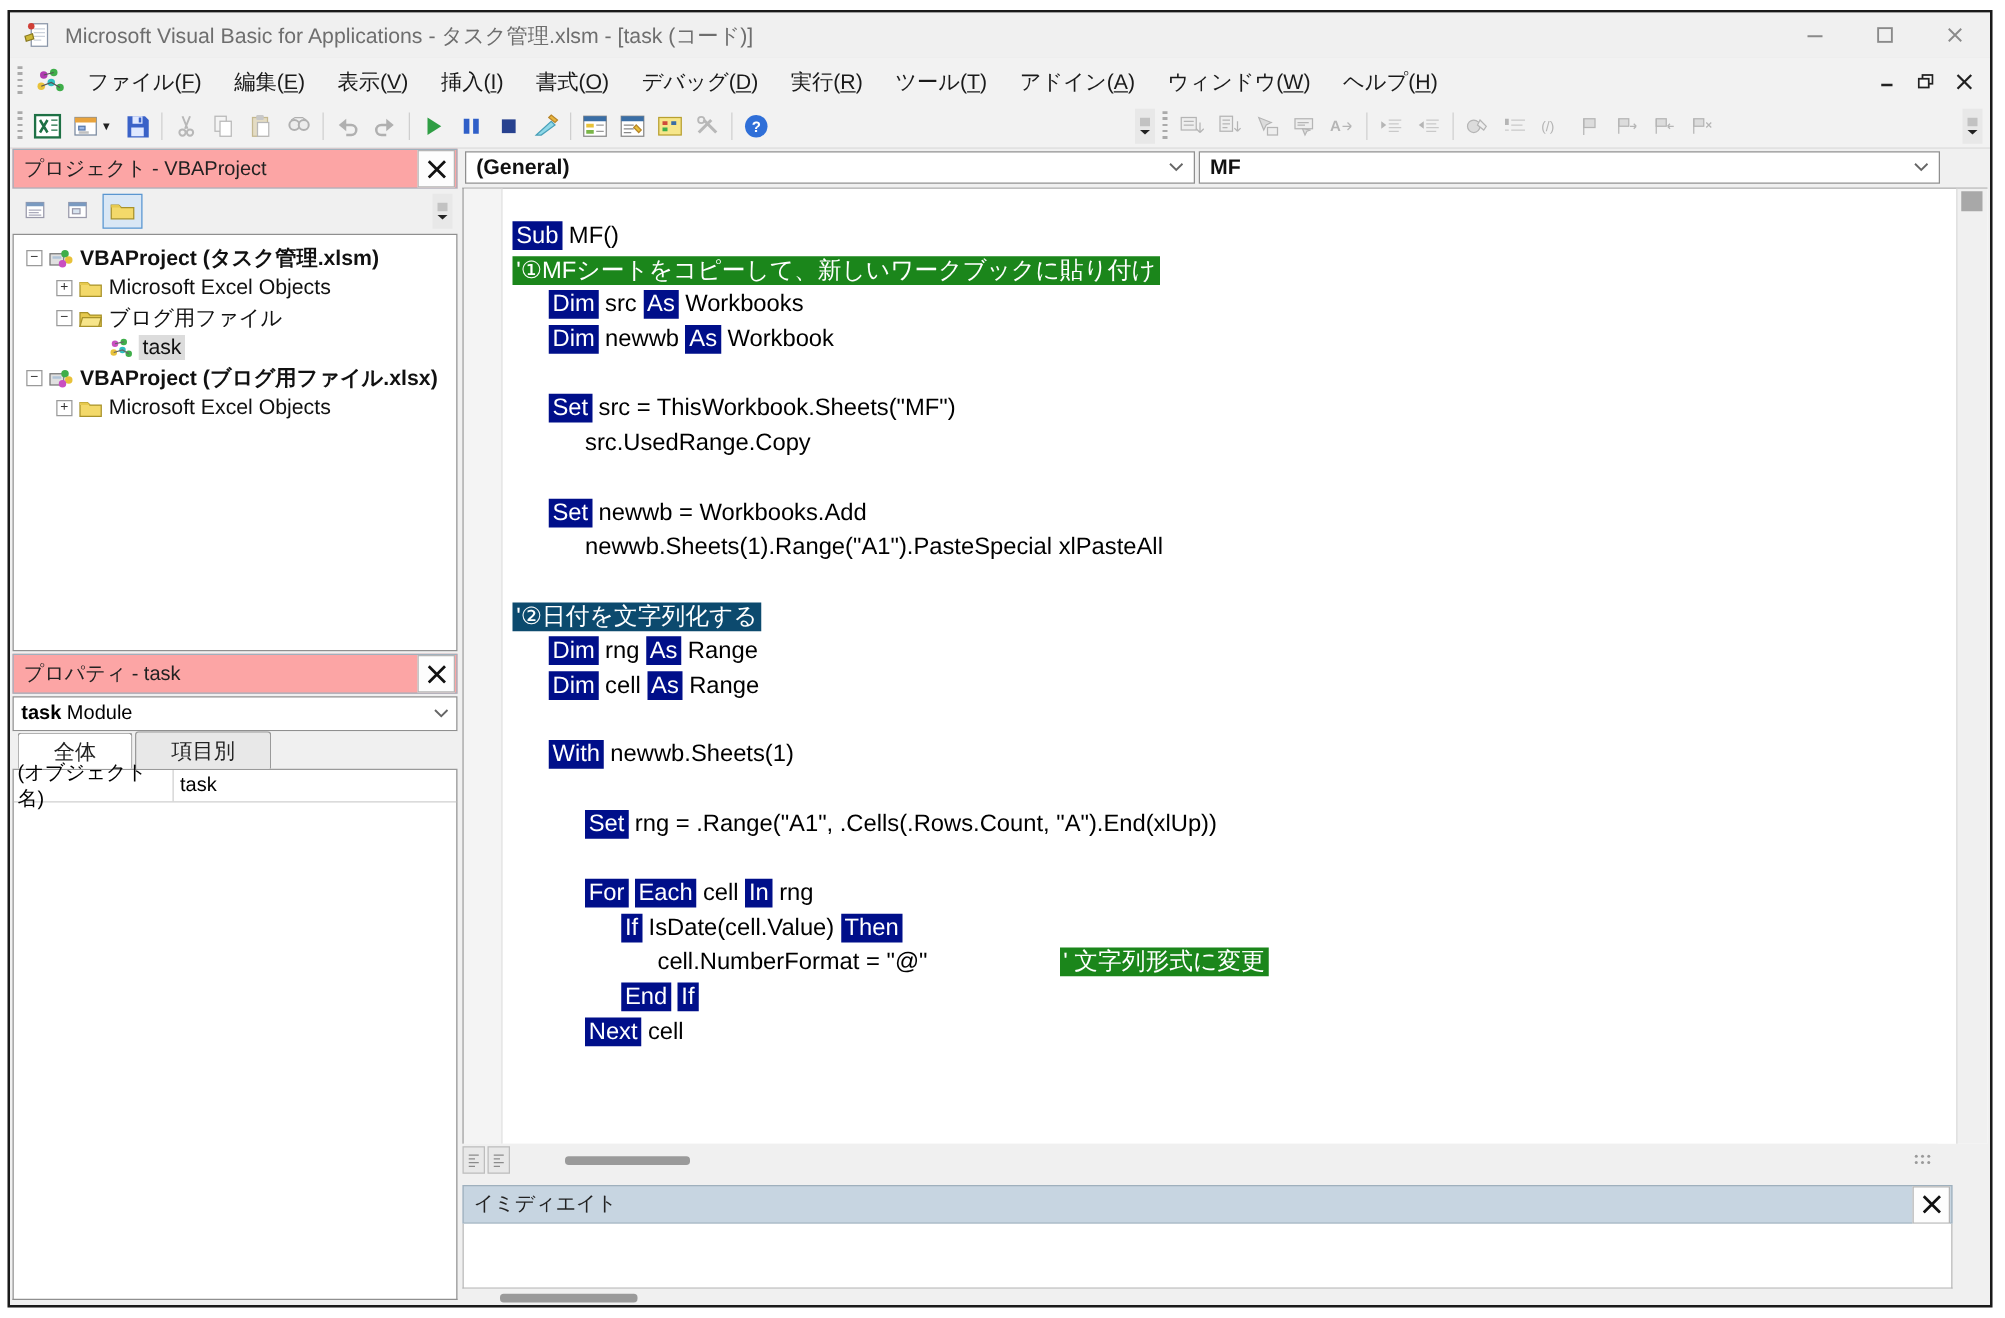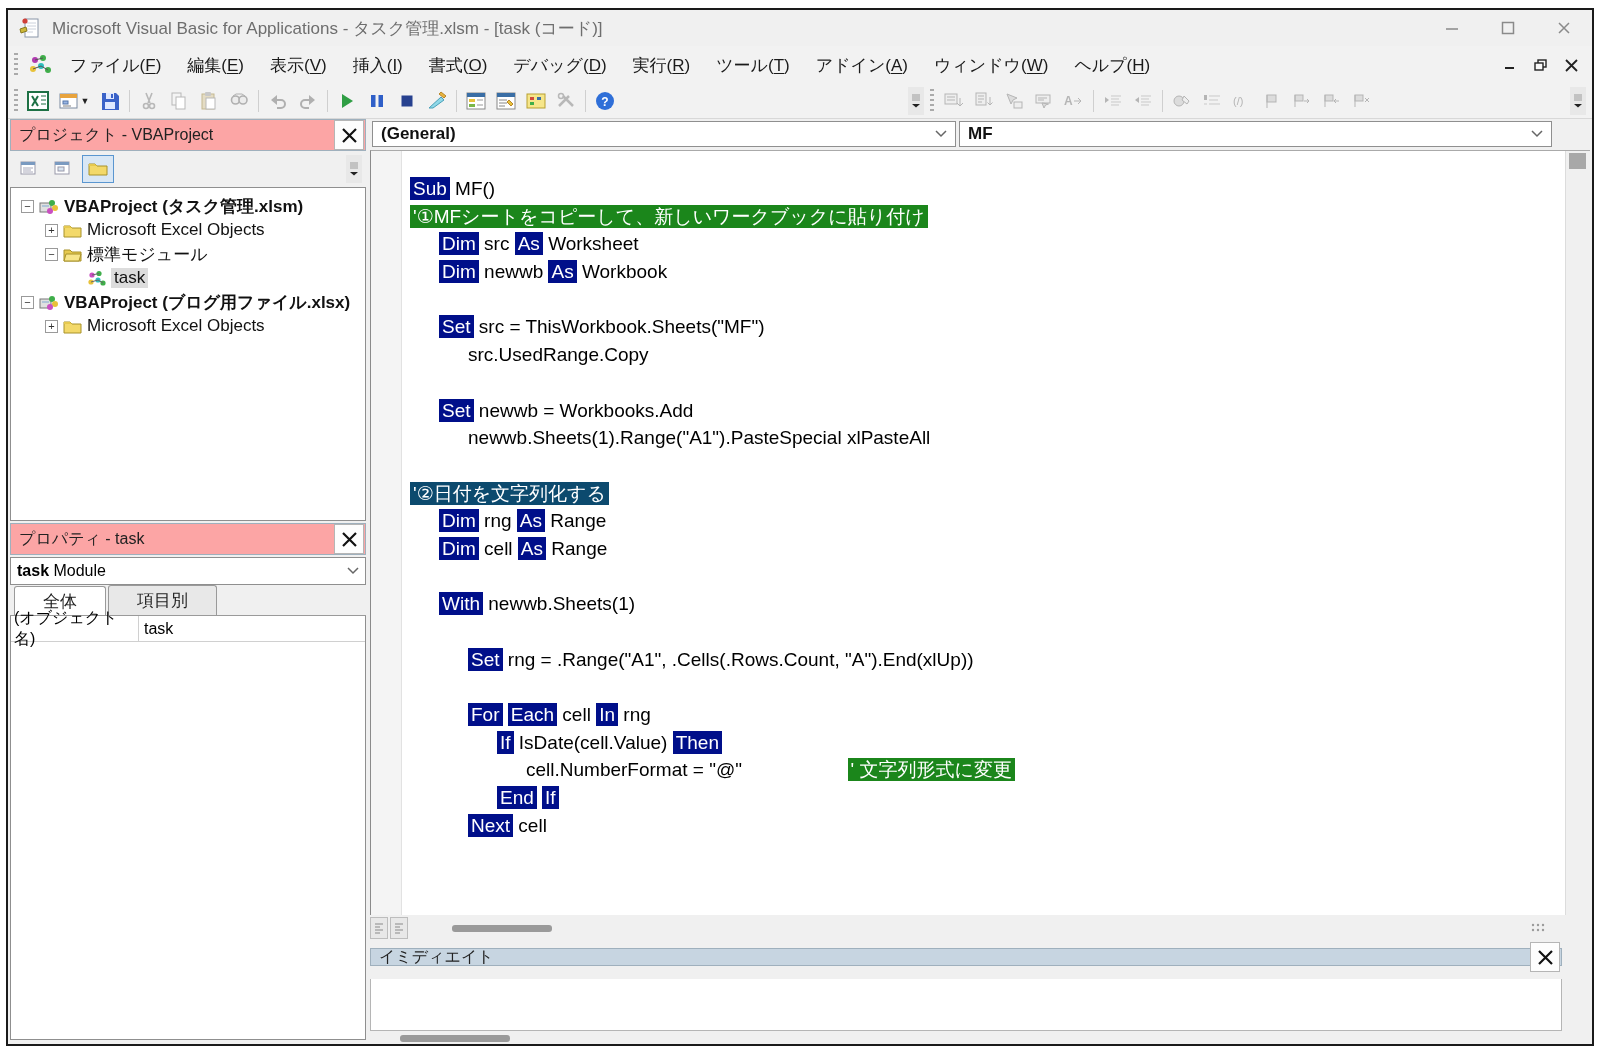--- a/index.html
+++ b/index.html
@@ -90,21 +90,21 @@
   .tok-cmt{color:#fff;padding:1px 3px;}
   .code-vscroll{width:24px;background:#f0f0f0;border-left:1px solid #dcdcdc;flex:none;position:relative;}
   .code-vscroll .thumb{position:absolute;top:2px;left:3px;width:17px;height:16px;background:#a8a8a8;}
   .code-hscroll{position:absolute;left:2px;top:796px;width:1180px;height:26px;background:#f0f0f0;
     display:flex;align-items:center;}
   .split-btn{width:18px;height:22px;background:#e8e8e8;border:1px solid #bdbdbd;margin-right:2px;
     display:flex;align-items:center;justify-content:center;box-sizing:border-box;}
   .code-hscroll .h-thumb{width:100px;height:7px;background:#9a9a9a;border-radius:3px;margin-left:42px;}
   .code-hscroll .grip-dots{margin-left:auto;margin-right:4px;display:flex;}
   
-  .imm-title{position:absolute;left:2px;top:829px;width:1192px;height:18px;background:#c7d5e1;
+  .imm-title{position:absolute;left:2px;top:829px;width:1192px;height:31px;background:#c7d5e1;
     border:1px solid #9fb0bd;box-sizing:border-box;display:flex;align-items:center;}
   .imm-title .pt-label{font-size:16px;color:#222;margin-left:8px;}
   .imm-body{position:absolute;left:2px;top:860px;width:1192px;height:52px;background:#fff;
     border:1px solid #b5b5b5;border-top:none;box-sizing:border-box;}
   .imm-hscroll{position:absolute;left:2px;top:912px;width:1192px;height:15px;background:#f0f0f0;
     display:flex;align-items:center;}
   .imm-hscroll .h-thumb{width:110px;height:7px;background:#9a9a9a;border-radius:3px;margin-left:30px;}
 </style>
 </head>
 <body>
@@ -559,21 +559,21 @@
             <span class="t-label">Microsoft Excel Objects</span>
           </div>
           <div class="tree-row" style="padding-left: 34px;">
             <span class="expand">−</span>
             <span class="t-icon">
               <svg width="19" height="15">
                 <path d="M1 3h6l2 2h9v9H1z" fill="#e6c94f" stroke="#a8922a"></path>
                 <path d="M3 7h15l-2 7H1z" fill="#f7e58a" stroke="#a8922a"></path>
               </svg>
             </span>
-            <span class="t-label">標準モジュール</span>
+            <span class="t-label">ブログ用ファイル</span>
           </div>
           <div class="tree-row" style="padding-left: 58px;">
             <span class="expand none"></span>
             <span class="t-icon">
               <svg width="19" height="16">
                 <circle cx="5" cy="5" r="2.6" fill="#c94fc1"></circle>
                 <circle cx="12" cy="3.5" r="2.6" fill="#3fae4a"></circle>
                 <circle cx="4" cy="12" r="2.6" fill="#e8c23a"></circle>
                 <circle cx="11" cy="10" r="2.6" fill="#2fbfbf"></circle>
                 <circle cx="16" cy="13" r="2.6" fill="#3fae4a"></circle>
@@ -655,21 +655,21 @@
                 <path d="M1 1l5 5 5-5" stroke="#666" fill="none" stroke-width="1.5"></path>
               </svg>
             </span>
         </div>
       </div>
       <div class="code-body">
         <div class="margin-bar"></div>
         <div class="code-area" id="code-lines">
             <div class="code-line" style="padding-left: 8px;"><span class="tok-kw" style="background: rgb(0, 15, 138);">Sub</span><span class="tok-txt"> MF()</span></div>
             <div class="code-line" style="padding-left: 8px;"><span class="tok-cmt" style="background: rgb(27, 134, 27);">'①MFシートをコピーして、新しいワークブックに貼り付け</span></div>
-            <div class="code-line" style="padding-left: 37px;"><span class="tok-kw" style="background: rgb(0, 15, 138);">Dim</span><span class="tok-txt"> src </span><span class="tok-kw" style="background: rgb(0, 15, 138);">As</span><span class="tok-txt"> Worksheet</span></div>
+            <div class="code-line" style="padding-left: 37px;"><span class="tok-kw" style="background: rgb(0, 15, 138);">Dim</span><span class="tok-txt"> src </span><span class="tok-kw" style="background: rgb(0, 15, 138);">As</span><span class="tok-txt"> Workbooks</span></div>
             <div class="code-line" style="padding-left: 37px;"><span class="tok-kw" style="background: rgb(0, 15, 138);">Dim</span><span class="tok-txt"> newwb </span><span class="tok-kw" style="background: rgb(0, 15, 138);">As</span><span class="tok-txt"> Workbook</span></div>
             <div class="code-line" style="padding-left: 8px;"></div>
             <div class="code-line" style="padding-left: 37px;"><span class="tok-kw" style="background: rgb(0, 15, 138);">Set</span><span class="tok-txt"> src = ThisWorkbook.Sheets("MF")</span></div>
             <div class="code-line" style="padding-left: 66px;"><span class="tok-txt">src.UsedRange.Copy</span></div>
             <div class="code-line" style="padding-left: 8px;"></div>
             <div class="code-line" style="padding-left: 37px;"><span class="tok-kw" style="background: rgb(0, 15, 138);">Set</span><span class="tok-txt"> newwb = Workbooks.Add</span></div>
             <div class="code-line" style="padding-left: 66px;"><span class="tok-txt">newwb.Sheets(1).Range("A1").PasteSpecial xlPasteAll</span></div>
             <div class="code-line" style="padding-left: 8px;"></div>
             <div class="code-line" style="padding-left: 8px;"><span class="tok-cmt" style="background: #0c4a6e;">'②日付を文字列化する</span></div>
             <div class="code-line" style="padding-left: 37px;"><span class="tok-kw" style="background: rgb(0, 15, 138);">Dim</span><span class="tok-txt"> rng </span><span class="tok-kw" style="background: rgb(0, 15, 138);">As</span><span class="tok-txt"> Range</span></div>

